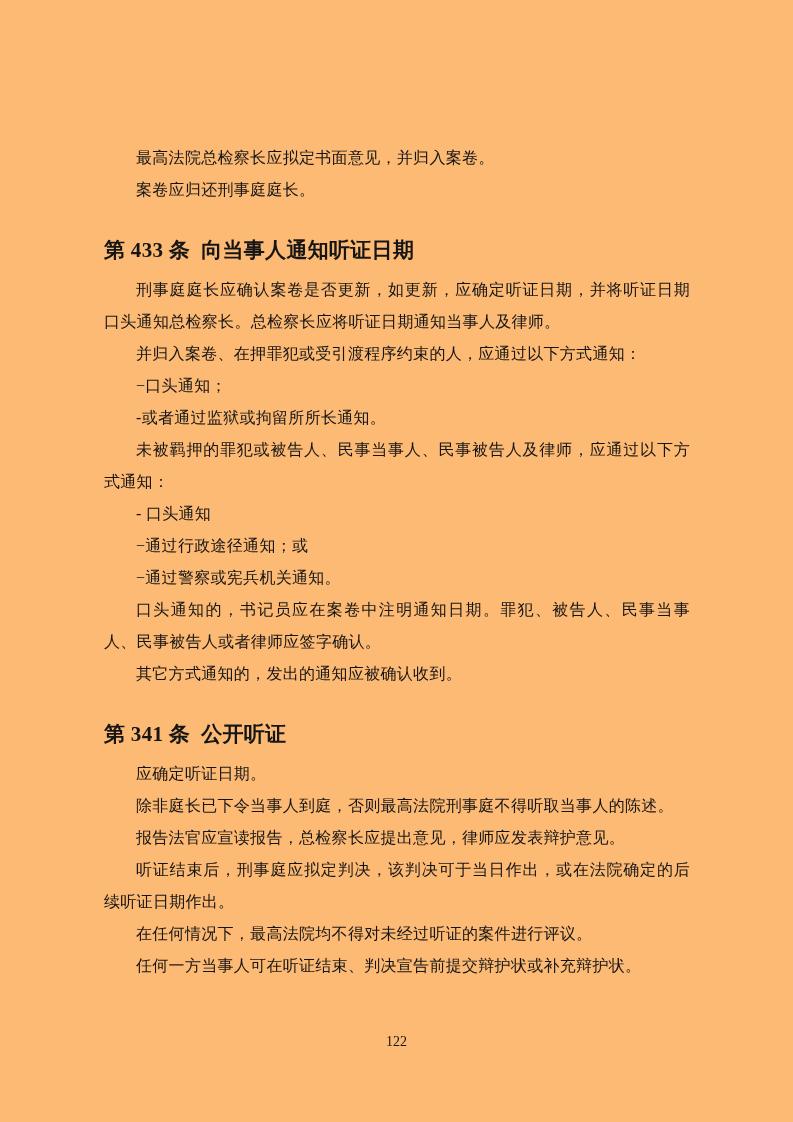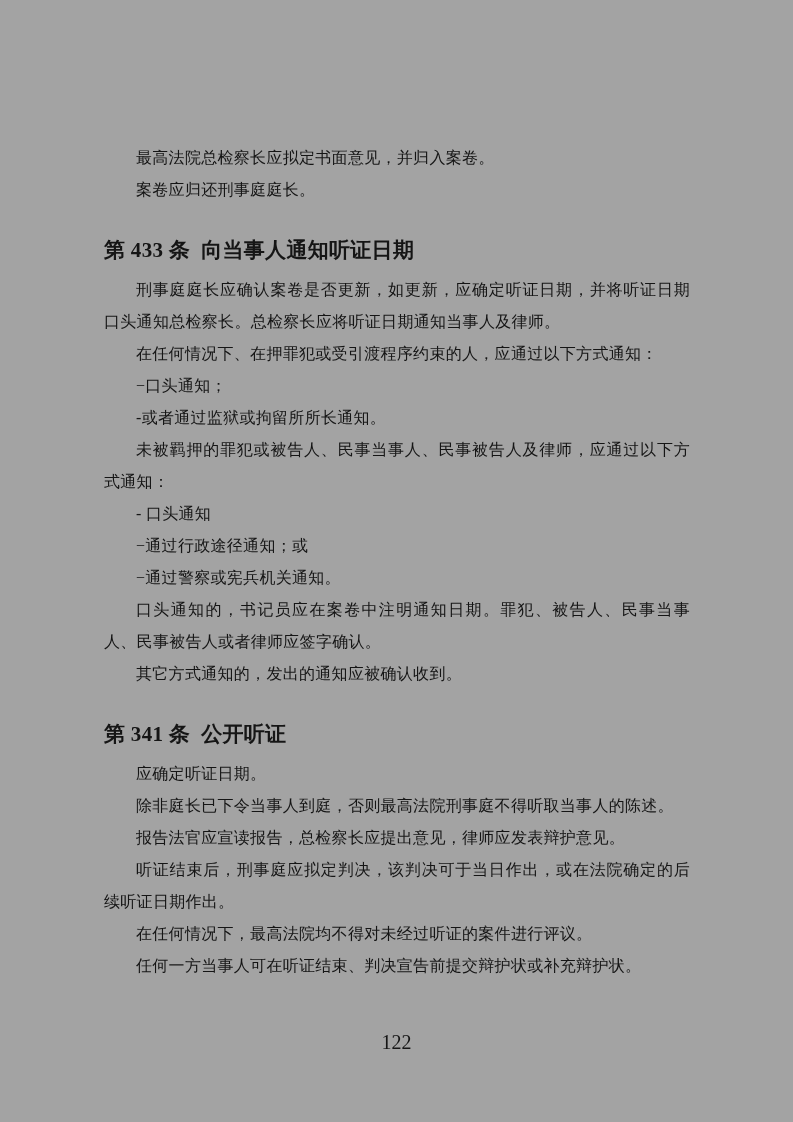--- a/index.html
+++ b/index.html
@@ -4,21 +4,21 @@
 <style>
   html, body {
     margin: 0;
     padding: 0;
     background: #ffffff;
   }
   .page {
     position: relative;
     width: 793px;
     height: 1122px;
-    background: #a3a3a3;
+    background: #fdba74;
     overflow: hidden;
     font-family: "Liberation Serif", "DejaVu Serif", serif;
     color: #151515;
   }
   .content {
     position: absolute;
     left: 104px;
     top: 142px;
     width: 586px;
   }
@@ -39,39 +39,39 @@
     font-weight: bold;
     white-space: pre-wrap;
     letter-spacing: 0.3px;
   }
   .page-number {
     position: absolute;
     top: 1032px;
     left: 0;
     width: 100%;
     text-align: center;
-    font-size: 20px;
+    font-size: 14px;
     line-height: 20px;
     color: #151515;
     font-family: "Liberation Serif", "DejaVu Serif", serif;
   }
 </style>
 </head>
 <body>
 
 <div class="page">
   <div class="content">
 
     <p>最高法院总检察长应拟定书面意见，并归入案卷。</p>
     <p>案卷应归还刑事庭庭长。</p>
 
     <h2>第 433 条  向当事人通知听证日期</h2>
 
     <p>刑事庭庭长应确认案卷是否更新，如更新，应确定听证日期，并将听证日期口头通知总检察长。总检察长应将听证日期通知当事人及律师。</p>
-    <p>在任何情况下、在押罪犯或受引渡程序约束的人，应通过以下方式通知：</p>
+    <p>并归入案卷、在押罪犯或受引渡程序约束的人，应通过以下方式通知：</p>
     <p>−口头通知；</p>
     <p>-或者通过监狱或拘留所所长通知。</p>
     <p>未被羁押的罪犯或被告人、民事当事人、民事被告人及律师，应通过以下方式通知：</p>
     <p>- 口头通知</p>
     <p>−通过行政途径通知；或</p>
     <p>−通过警察或宪兵机关通知。</p>
     <p>口头通知的，书记员应在案卷中注明通知日期。罪犯、被告人、民事当事人、民事被告人或者律师应签字确认。</p>
     <p>其它方式通知的，发出的通知应被确认收到。</p>
 
     <h2>第 341 条  公开听证</h2>

